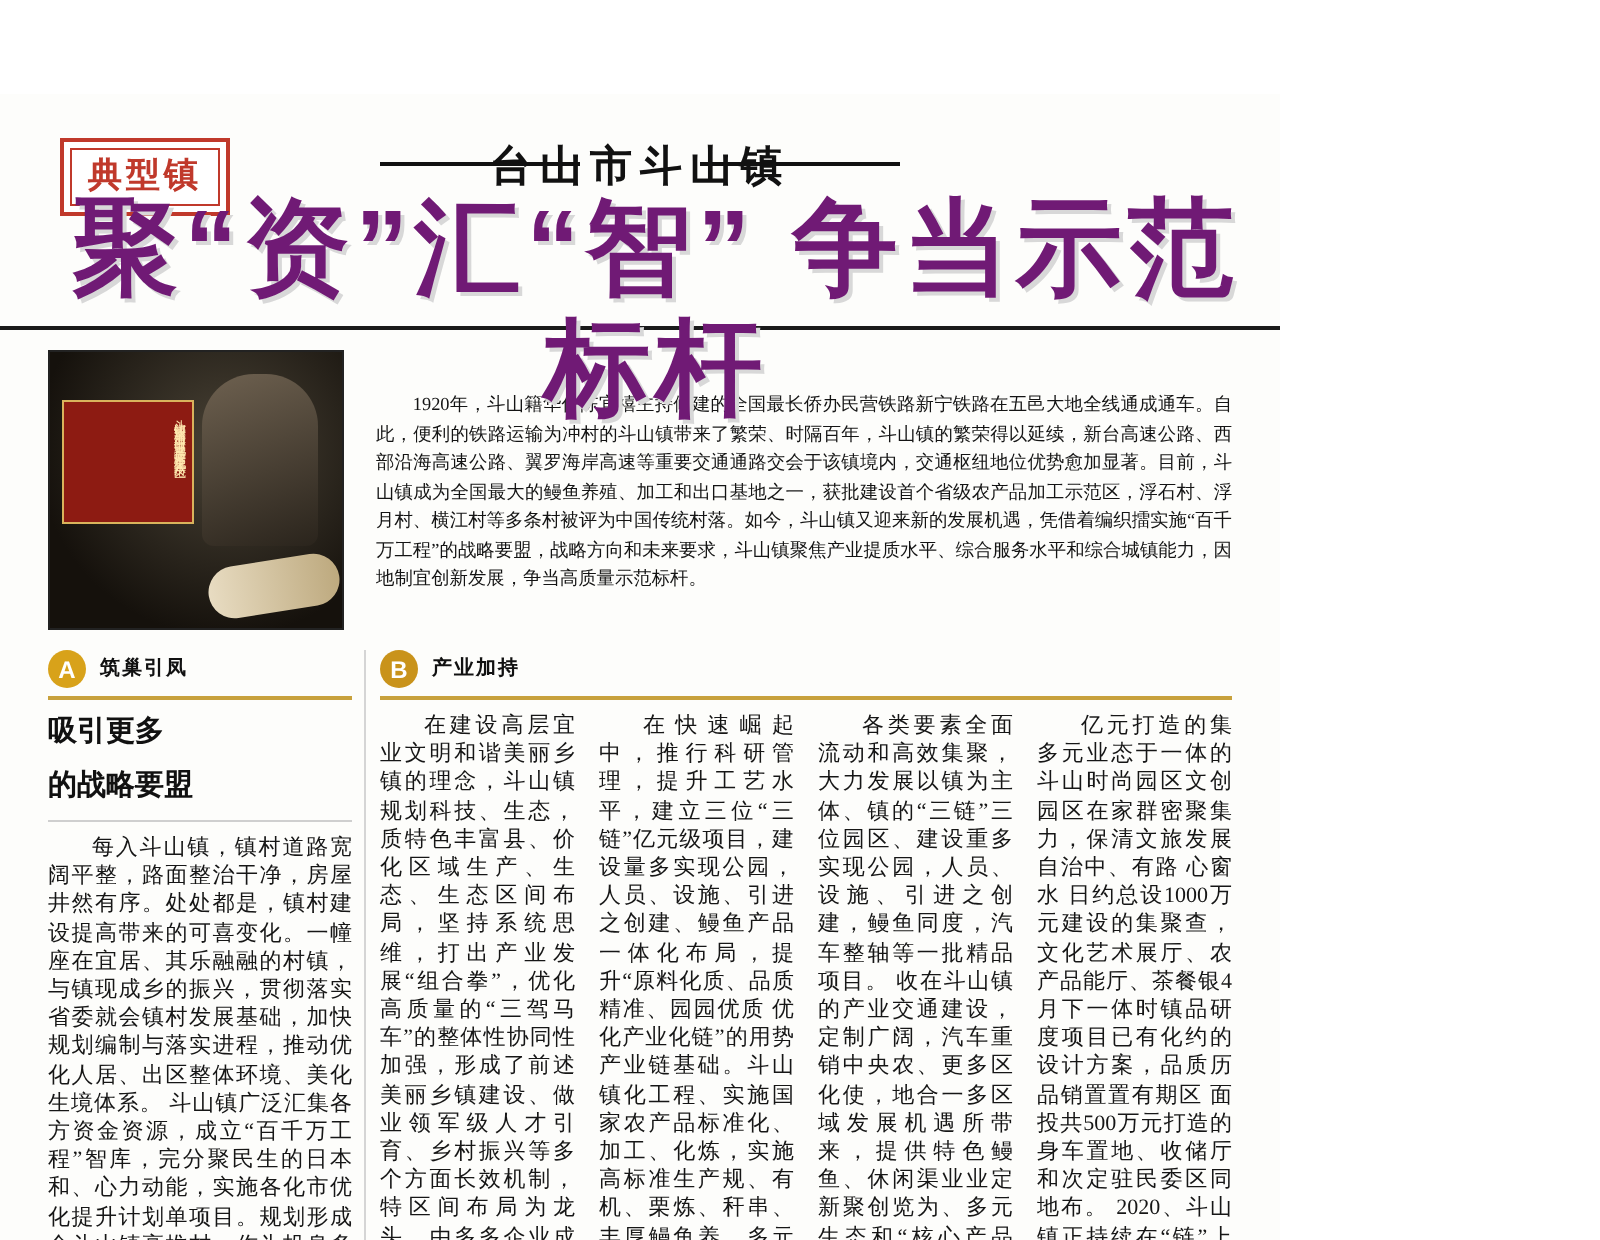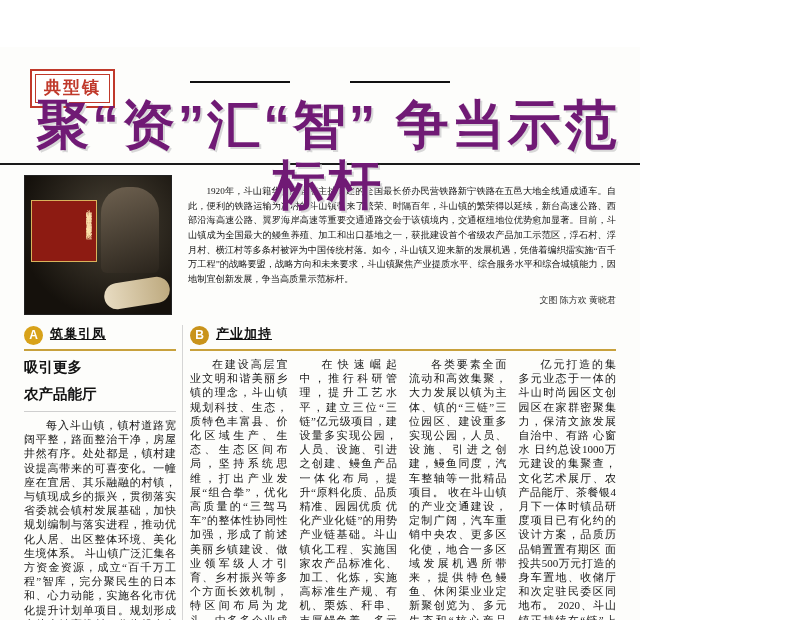--- a/index.html
+++ b/index.html
@@ -241,26 +241,25 @@
     font-weight: bold;
     font-size: 12px;
     display: flex; align-items: center; justify-content: center;
     flex: 0 0 19px;
   }
   .circle.c-b { background: #c9931b; }
   .circle.c-c { background: #d8a21a; }
   .sec-title {
     font-family: "Liberation Sans", sans-serif;
     font-weight: bold;
-    font-size: 13px;
+    font-size: 10px;
     letter-spacing: 1px;
     color: #111;
     position: relative;
     padding-bottom: 2px;
-    text-decoration: underline;
   }
   .sec-underline {
     height: 2px;
     background: #c8a13c;
     margin: 2px 0 6px 0;
   }
   .sub-title {
     font-family: "Liberation Sans", sans-serif;
     font-weight: bold;
     font-size: 14.5px;
@@ -322,48 +321,48 @@
 </style>
 </head>
 <body>
 
 <div class="page">
 
   <div class="masthead">
     <div class="badge">典型镇</div>
     <div class="kicker-rule-left"></div>
     <div class="kicker-rule-right"></div>
+    <div class="kicker">台山市斗山镇</div>
     <div class="headline">聚“资”汇“智” 争当示范标杆</div>
   </div>
 
   <div class="media-row">
     <div class="photo-left">
       <div class="pl-redsign">斗山镇鳗鱼养殖加工出口基地产品质量标准化生产示范区</div>
       <div class="pl-person"></div>
       <div class="pl-fish"></div>
     </div>
 
     <div class="lead-text">
       <div>1920年，斗山籍华侨陈宜禧主持修建的全国最长侨办民营铁路新宁铁路在五邑大地全线通成通车。自此，便利的铁路运输为冲村的斗山镇带来了繁荣、时隔百年，斗山镇的繁荣得以延续，新台高速公路、西部沿海高速公路、翼罗海岸高速等重要交通通路交会于该镇境内，交通枢纽地位优势愈加显著。目前，斗山镇成为全国最大的鳗鱼养殖、加工和出口基地之一，获批建设首个省级农产品加工示范区，浮石村、浮月村、横江村等多条村被评为中国传统村落。如今，斗山镇又迎来新的发展机遇，凭借着编织擂实施“百千万工程”的战略要盟，战略方向和未来要求，斗山镇聚焦产业提质水平、综合服务水平和综合城镇能力，因地制宜创新发展，争当高质量示范标杆。</div>
-      <div class="byline">文图 陈方欢 黄晓君</div>
     </div>
 
   </div>
 
   <div class="columns">
 
     <div class="col col-a">
       <div class="colA-divider"></div>
       <div class="sec-head">
         <div class="circle">A</div>
         <div class="sec-title">筑巢引凤</div>
       </div>
       <div class="sec-underline"></div>
       <div class="sub-title">吸引更多</div>
-      <div class="sub-title">农产品能厅</div>
+      <div class="sub-title">的战略要盟</div>
       <div class="hr-thin"></div>
       <div class="body-txt">每入斗山镇，镇村道路宽阔平整，路面整治干净，房屋井然有序。处处都是，镇村建设提高带来的可喜变化。一幢座在宜居、其乐融融的村镇，与镇现成乡的振兴，贯彻落实省委就会镇村发展基础，加快规划编制与落实进程，推动优化人居、出区整体环境、美化生境体系。
 斗山镇广泛汇集各方资金资源，成立“百千万工程”智库，完分聚民生的日本和、心力动能，实施各化市优化提升计划单项目。规划形成全斗山镇高推村，作为投身多乡建设的大跃步之一，也是关与斗山镇实际推出信用管道工作。目前该镇全球规划共有新乡村化之市社长、民区一带风景图日渐成的，赴世道者商户支持、多年项目建设，2020、133幢建筑化成新建区、600米长的历史文化街区焕发活力，实现省级示范村等历史文化名村等内项目。</div>
     </div>
 
     <div class="col col-b">
       <div class="sec-head">
         <div class="circle c-b">B</div>
         <div class="sec-title">产业加持</div>
       </div>

